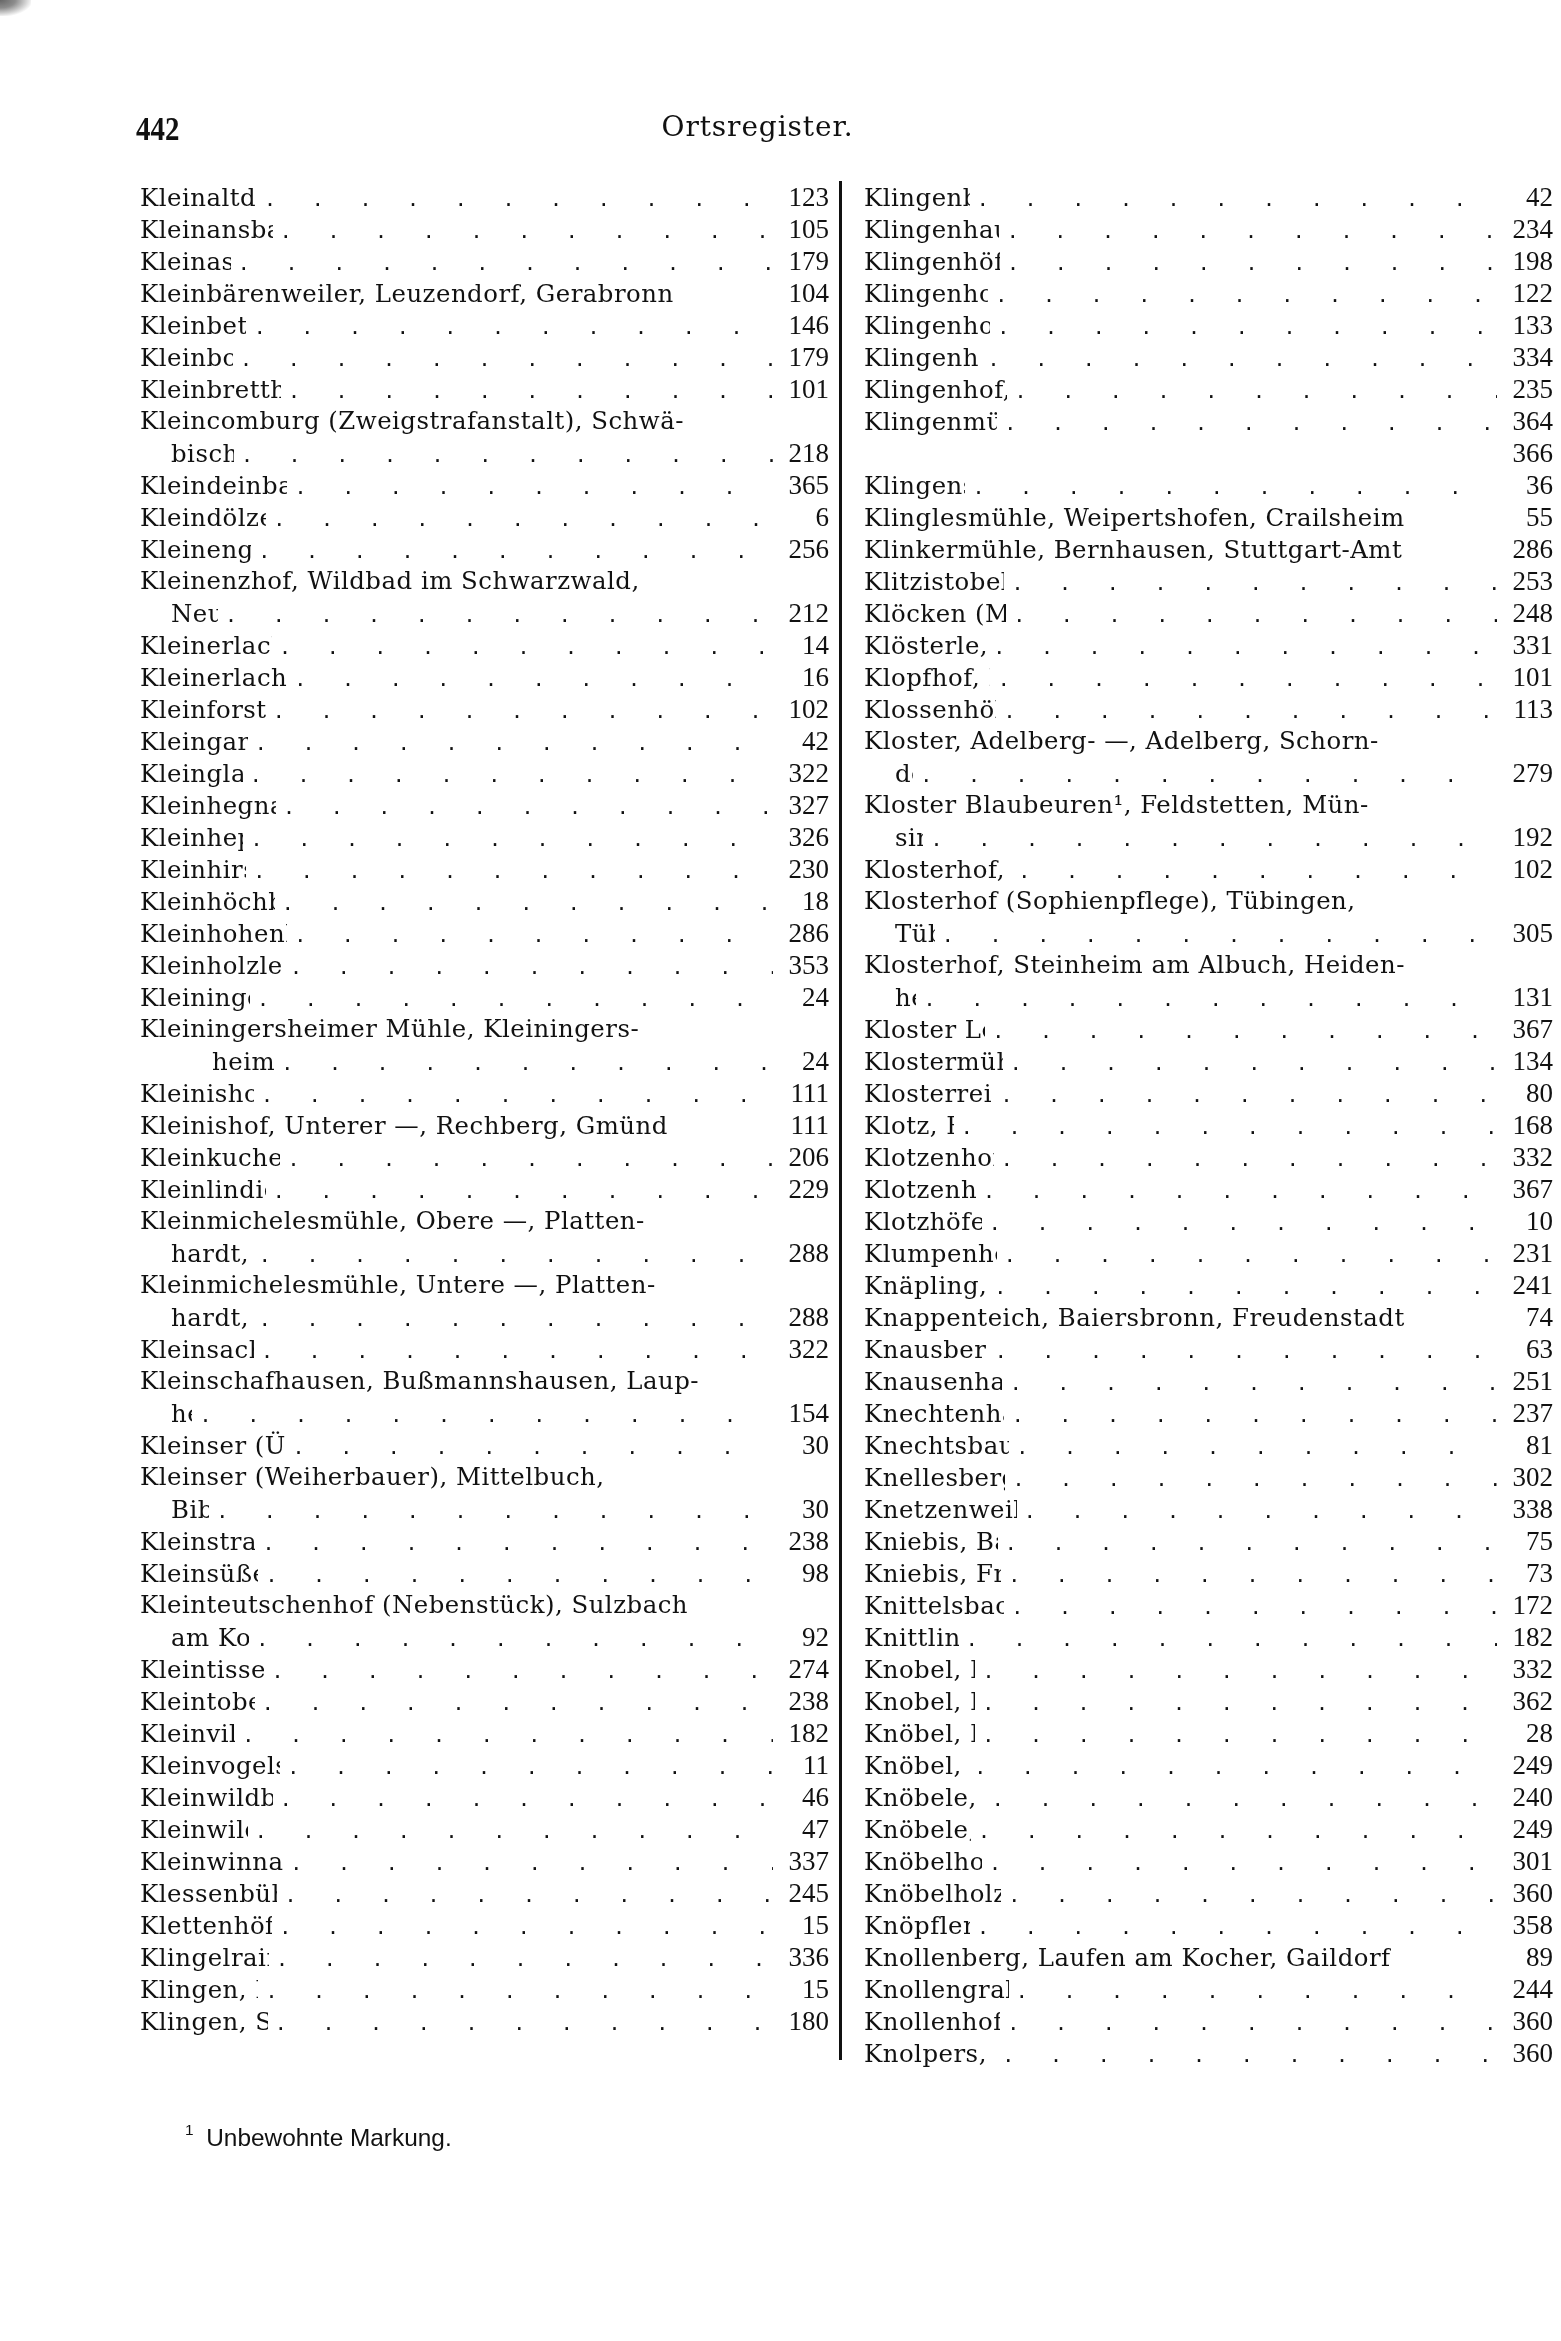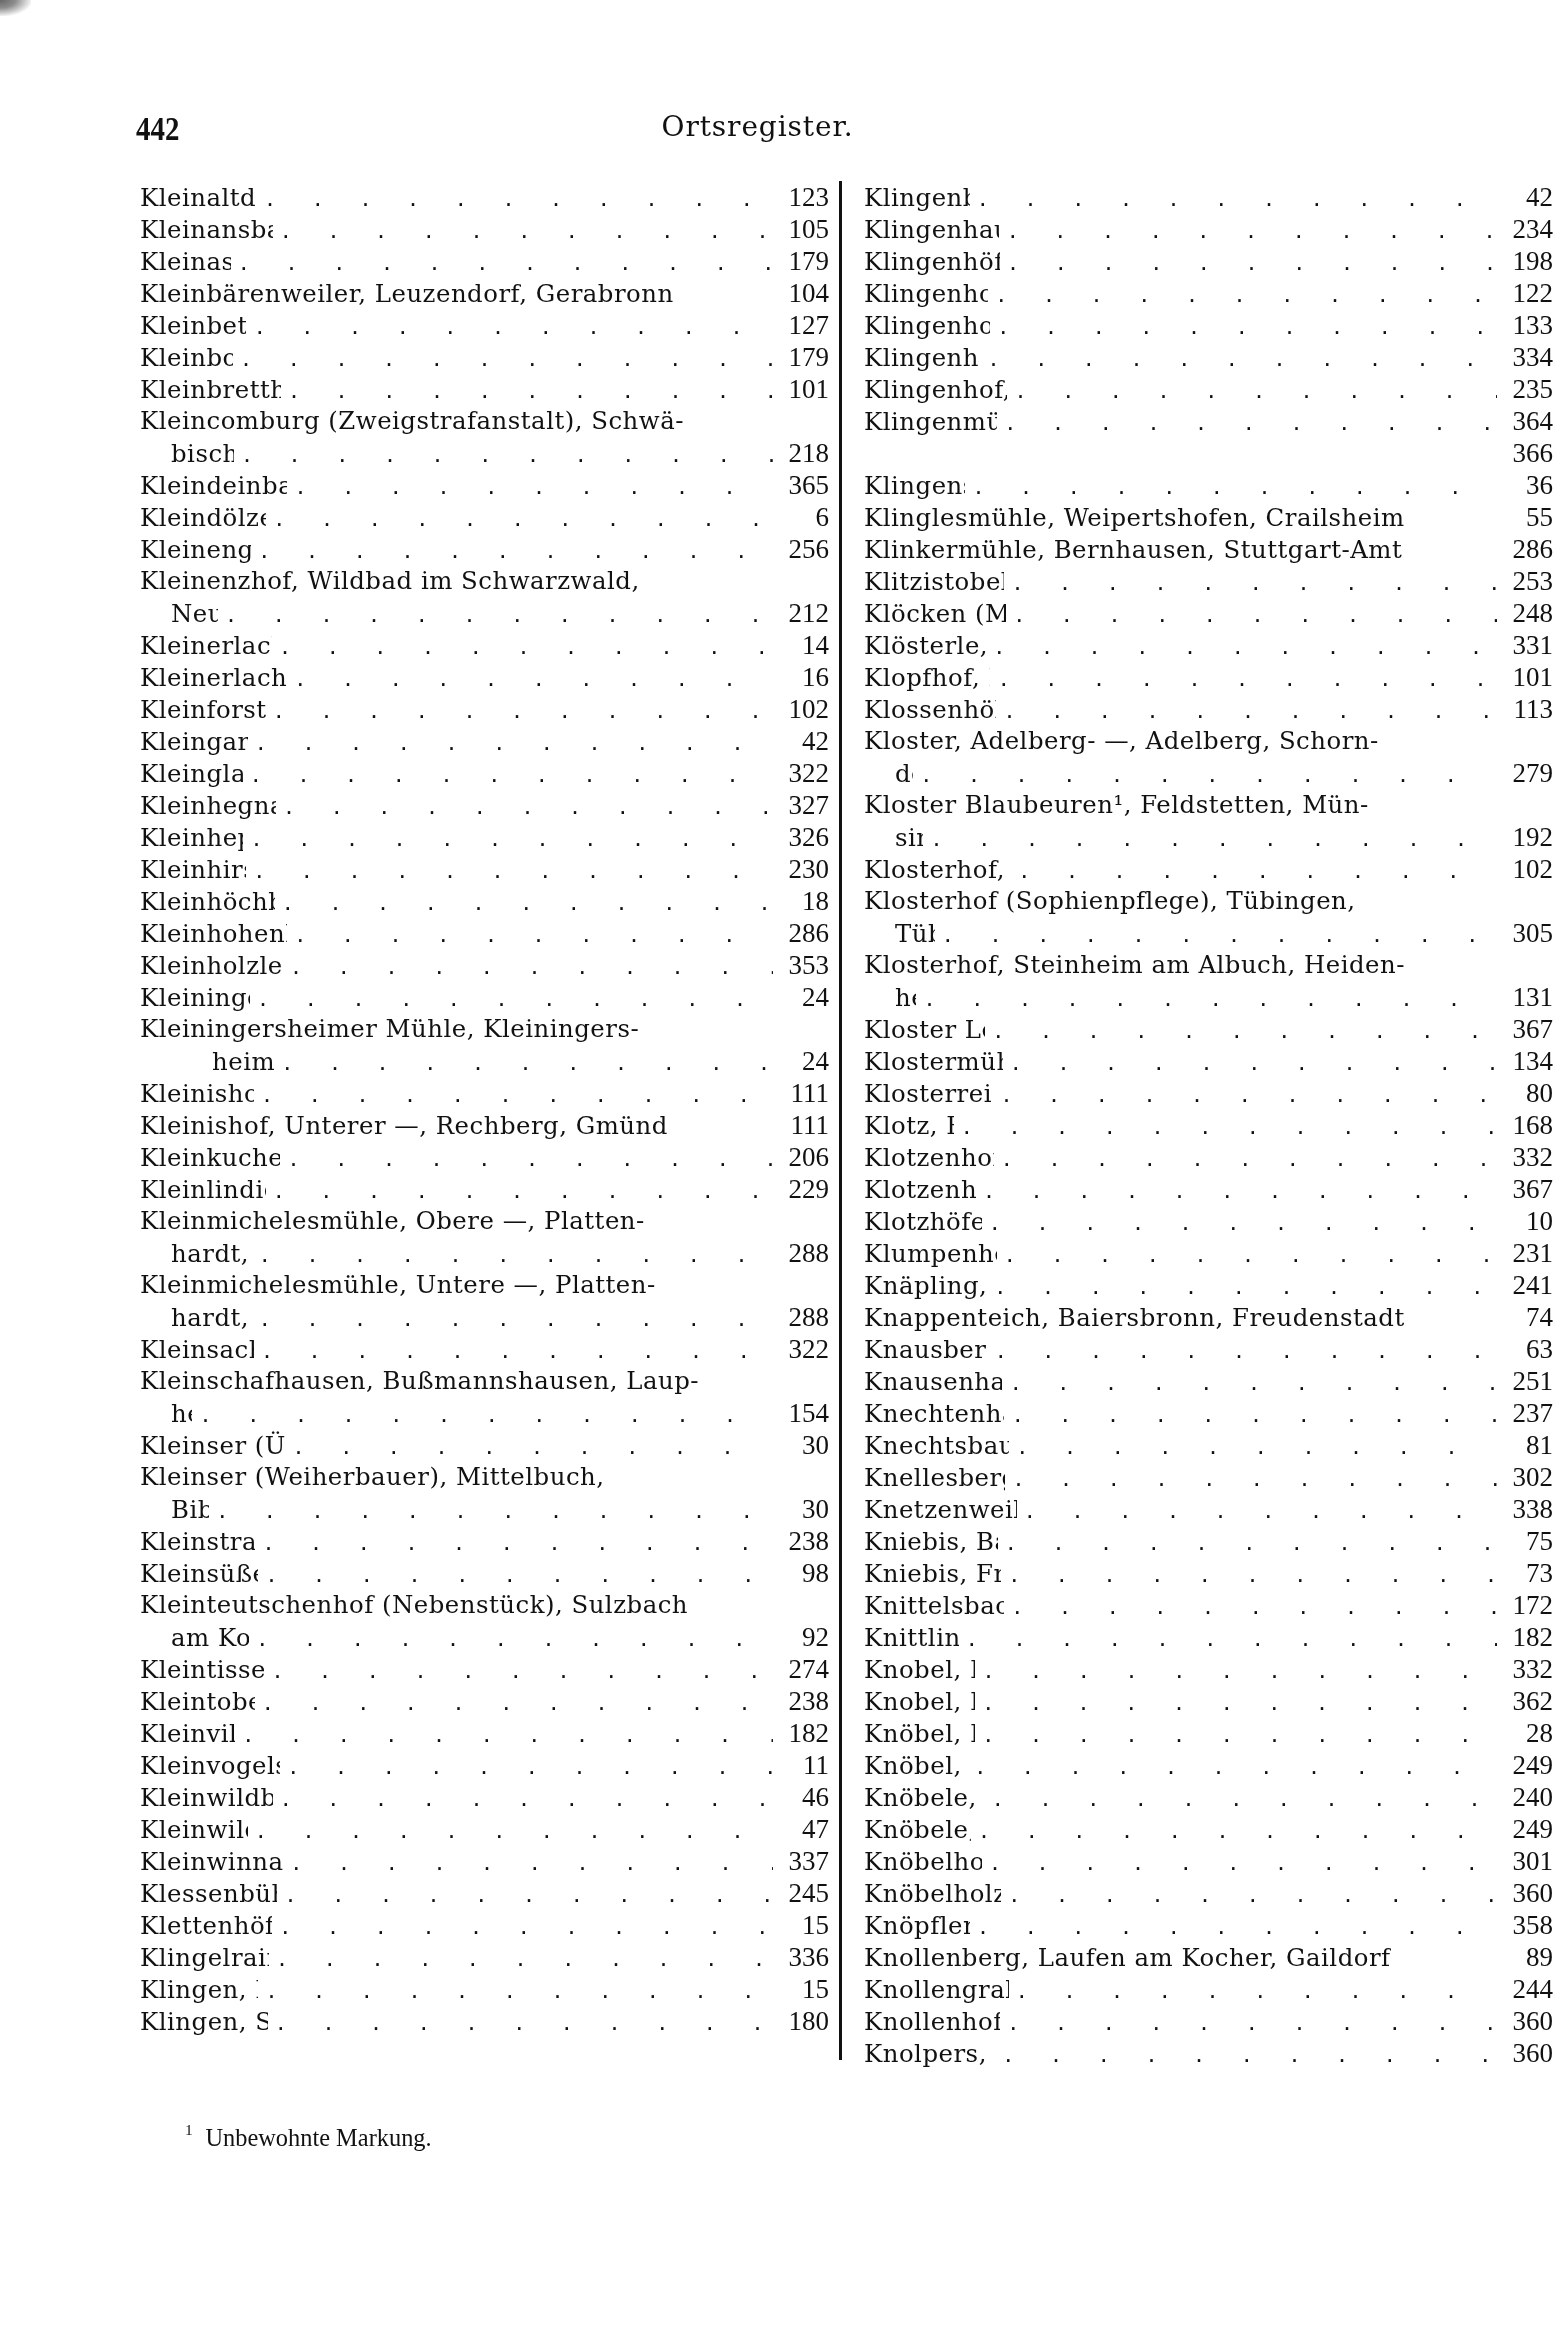--- a/index.html
+++ b/index.html
@@ -50,21 +50,21 @@
   }
   .line .page {
     flex: 0 0 auto; width: 56px; text-align: right;
     font-family: "Liberation Serif", serif; font-size: 27px;
   }
   .line.cont .text { padding-left: 31px; }
   .line.cont.deep .text { padding-left: 72px; }
   .line.nolead .lead::before { content: ""; }
   .footnote {
     position: absolute; left: 185px; top: 2121px; font-size: 24.4px;
-    font-family: Liberation Serif, serif;
+    font-family: Liberation Sans, sans-serif;
   }
   .footnote sup { font-size: 15.4px; vertical-align: 11px; margin-right: 12.7px; }
 </style>
 </head>
 <body>
 
 <div class="scan-speck"></div>
 
 <div class="page-number">442</div>
 <div class="running-title">Ortsregister.</div>
@@ -86,21 +86,21 @@
       <span class="page">179</span>
     </div>
     <div class="line nolead">
       <span class="text">Kleinbärenweiler, Leuzendorf, Gerabronn</span>
       <span class="lead"></span>
       <span class="page">104</span>
     </div>
     <div class="line">
       <span class="text">Kleinbettlingen, Nürtingen</span>
       <span class="lead"></span>
-      <span class="page">127</span>
+      <span class="page">146</span>
     </div>
     <div class="line">
       <span class="text">Kleinbottwar, Marbach</span>
       <span class="lead"></span>
       <span class="page">179</span>
     </div>
     <div class="line">
       <span class="text">Kleinbrettheim, Beimbach, Gerabronn</span>
       <span class="lead"></span>
       <span class="page">101</span>

